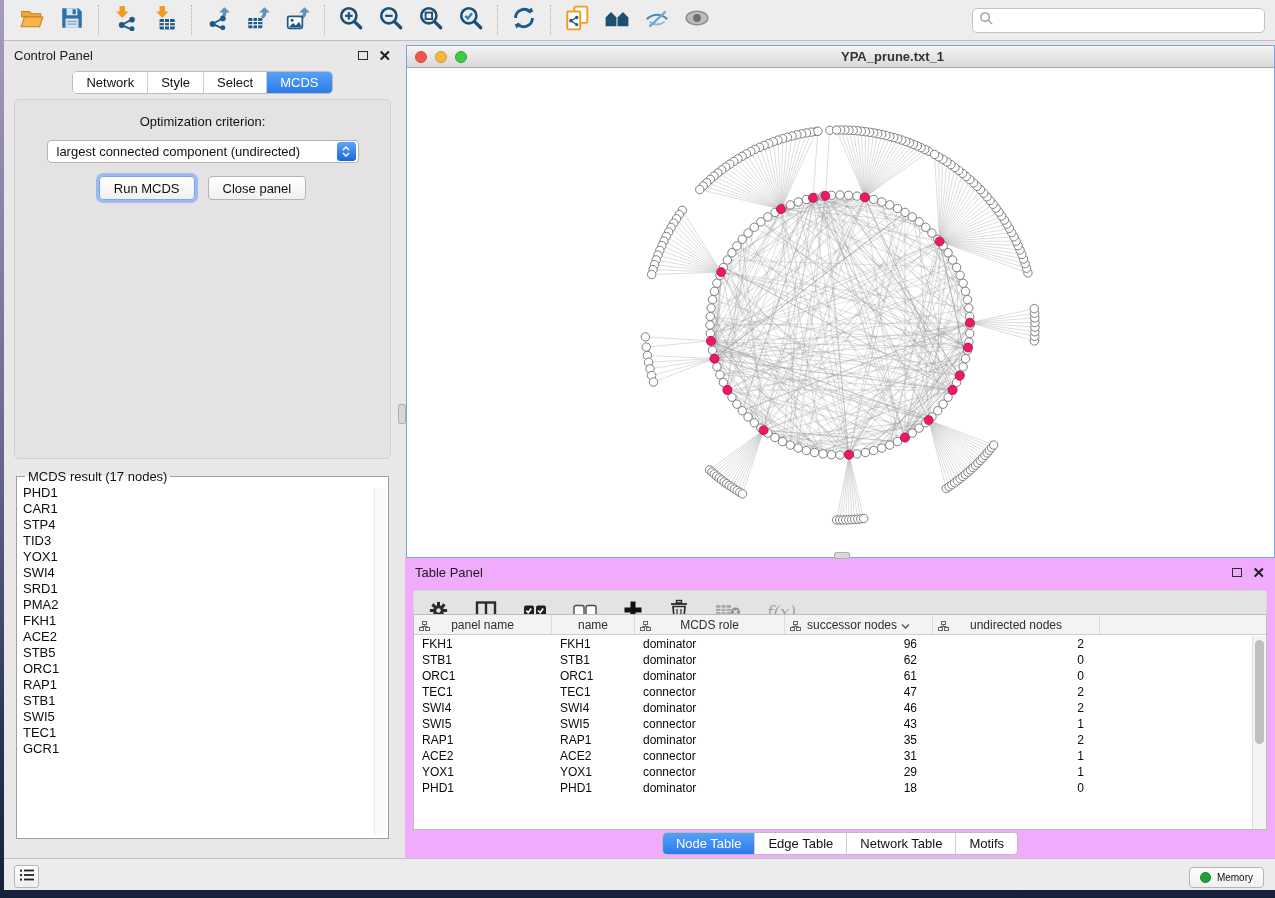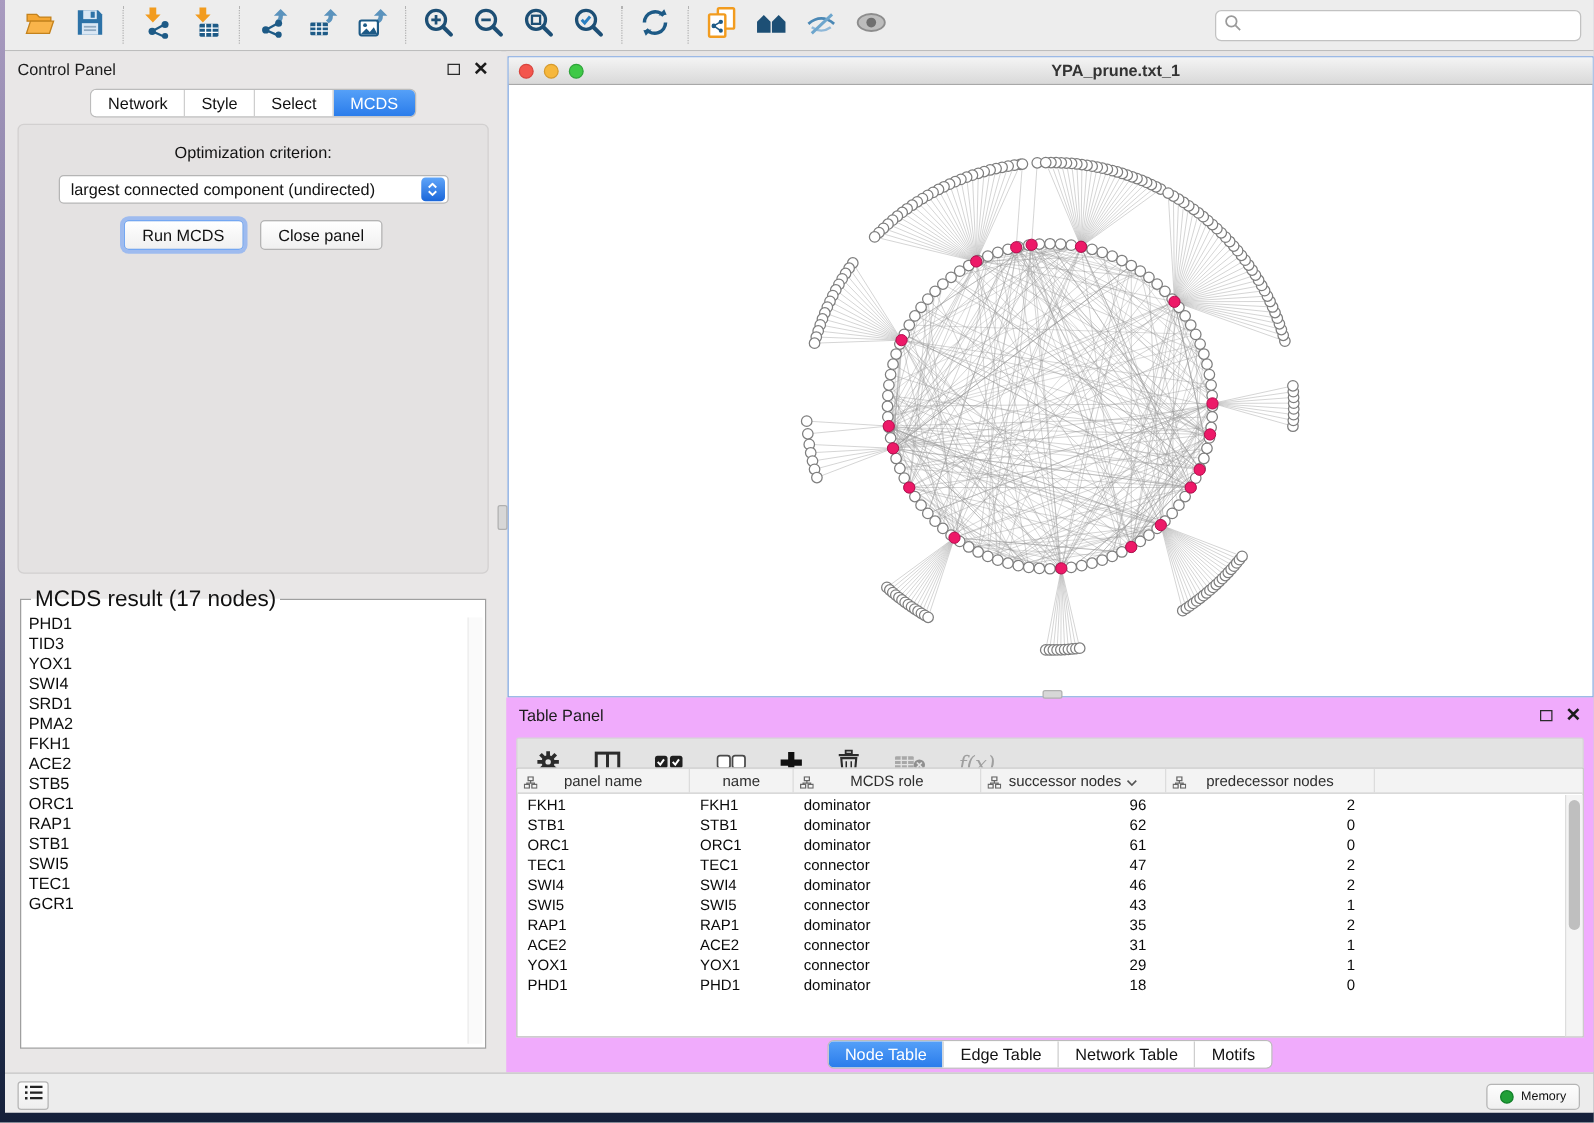--- a/index.html
+++ b/index.html
@@ -39,21 +39,21 @@
   .dropdown .dd-text { font-size:13px; color:#111; padding-left:9px; flex:1; white-space:nowrap; }
   .dd-stepper { width:19px; height:19px; margin-right:2px; border-radius:3.5px;
                 background:linear-gradient(#5fa5f9,#1a66d9); display:flex; flex-direction:column;
                 align-items:center; justify-content:center; gap:1px; }
   .btn-row { display:flex; justify-content:center; gap:13px; margin-top:13px; }
   .mac-btn { background:linear-gradient(#ffffff,#f0f0f0); border:1px solid #b4b4b4; border-radius:4px;
              font-size:13px; color:#111; padding:3px 14px; height:24px; }
   .mac-btn.focused { box-shadow:0 0 0 3px rgba(100,155,250,.55); border-color:#74a7f2; }
   fieldset.mcds-box { margin:10px 12px 0 12px; height:370px; background:#fff; border:1px solid #9f9f9f;
                       position:relative; padding:1px 0 0 6px; }
-  fieldset.mcds-box legend { font-size:18px; color:#111; padding:0 3px; margin-left:2px; }
+  fieldset.mcds-box legend { font-size:13px; color:#111; padding:0 3px; margin-left:2px; }
   .mcds-list { height:336px; overflow:hidden; }
   .mcds-item { font-size:13px; color:#0c0c0c; line-height:16px; }
   .mcds-scroll { position:absolute; right:2px; top:4px; bottom:3px; width:12px; background:#fafafa; border-left:1px solid #ececec; }
 
   
   .right-region { position:absolute; left:401px; top:41px; width:870px; height:817px; background:#e7e5e5; }
   .net-frame { position:absolute; left:1px; top:4px; width:869px; height:513px; background:#fff;
                border:1px solid #7da4de; }
   .net-titlebar { height:22px; background:linear-gradient(#f4f4f4,#d9d9d9); border-bottom:1px solid #a8a8a8;
                   display:flex; align-items:center; padding:0 8px; position:relative; }
@@ -288,20 +288,22 @@
       </div>
       <div class="btn-row">
         <button class="mac-btn focused">Run MCDS</button>
         <button class="mac-btn">Close panel</button>
       </div>
     </div>
     <fieldset class="mcds-box">
       <legend>MCDS result (17 nodes)</legend>
       <div class="mcds-list">
           <div class="mcds-item">PHD1</div>
+          <div class="mcds-item">CAR1</div>
+          <div class="mcds-item">STP4</div>
           <div class="mcds-item">TID3</div>
           <div class="mcds-item">YOX1</div>
           <div class="mcds-item">SWI4</div>
           <div class="mcds-item">SRD1</div>
           <div class="mcds-item">PMA2</div>
           <div class="mcds-item">FKH1</div>
           <div class="mcds-item">ACE2</div>
           <div class="mcds-item">STB5</div>
           <div class="mcds-item">ORC1</div>
           <div class="mcds-item">RAP1</div>
@@ -1178,21 +1180,21 @@
           </div>
           <div class="nt-h" style="width:167px">
             <span class="hicon"><svg width="11" height="10" viewBox="0 0 11 10">
                   <g fill="none" stroke="#666" stroke-width="1">
                     <rect x="3.5" y="0.5" width="4" height="3"></rect>
                     <rect x="0.5" y="6.5" width="4" height="3"></rect>
                     <rect x="6.5" y="6.5" width="4" height="3"></rect>
                     <path d="M5.5 3.5v1.5M2.5 6.5v-1h6v1"></path>
                   </g>
                 </svg></span>
-            <span>predecessor nodes</span>
+            <span>undirected nodes</span>
           </div>
           <div class="nt-h" style="flex:1; border-right:none"></div>
         </div>
         <div class="nt-body">
             <div class="nt-row">
               <div class="nt-td" style="width: 138px; padding: 0px 0px 0px 8px;">FKH1</div>
               <div class="nt-td" style="width: 83px; padding: 0px 0px 0px 8px;">FKH1</div>
               <div class="nt-td" style="width: 150px; padding: 0px 0px 0px 8px;">dominator</div>
               <div class="nt-td" style="width: 148px; padding: 0px 16px 0px 0px; text-align: right;">96</div>
               <div class="nt-td" style="width: 167px; padding: 0px 16px 0px 0px; text-align: right;">2</div>

